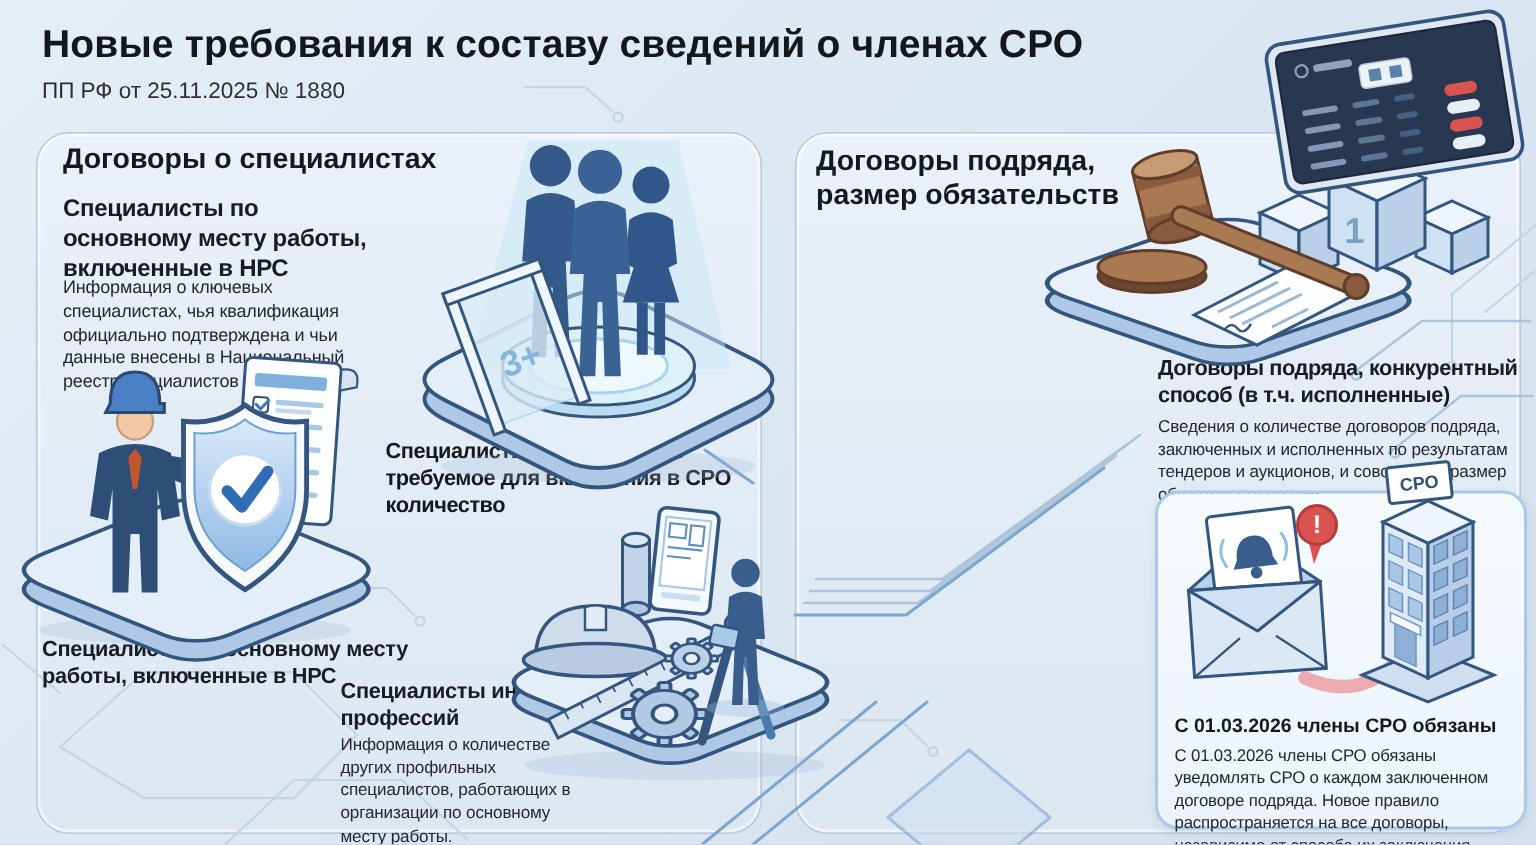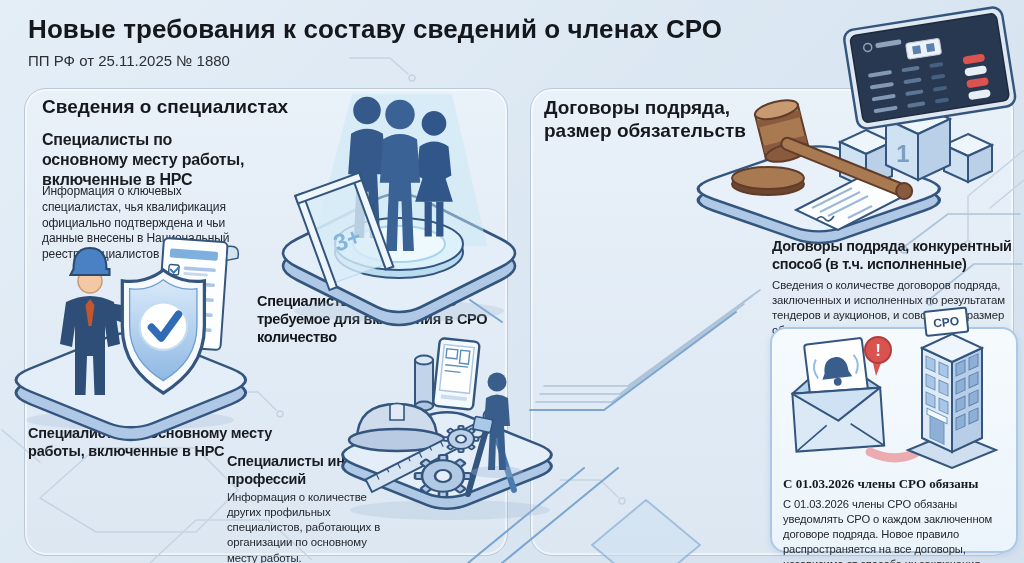--- a/index.html
+++ b/index.html
@@ -15,21 +15,21 @@
         box-shadow:inset 0 0 0 2px rgba(255,255,255,.55);}
   .notice{position:absolute;border:2px solid #aac9e8;border-radius:16px;
         background:linear-gradient(180deg,#f5fafd,#ecf4fb);
         box-shadow:0 2px 6px rgba(100,130,170,.18);}
   .sec-title{font-size:19px;font-weight:700;color:#15181d;line-height:1.2;}
   .blk-h{font-size:14.5px;font-weight:700;line-height:1.25;color:#191c21;letter-spacing:-.2px;}
   .blk-h-lg{font-size:16px;font-weight:700;line-height:1.25;color:#191c21;letter-spacing:-.2px;}
   .blk-b{font-size:12px;line-height:1.32;color:#24272d;letter-spacing:-.1px;}
   .blk-b-sm{font-size:11.4px;line-height:1.33;color:#24272d;letter-spacing:-.1px;}
   .cap{font-size:14.5px;font-weight:700;line-height:1.25;color:#15181d;letter-spacing:-.3px;}
-  .nheading{font-size:13px;font-weight:700;color:#15181d;white-space:nowrap;font-family:Liberation Serif, serif;}
+  .nheading{font-size:13px;font-weight:700;color:#15181d;white-space:nowrap;}
   .nbody{font-size:11.2px;line-height:1.35;color:#24272d;letter-spacing:-.1px;}
   svg{display:block;overflow:visible;}
 </style>
 </head>
 <body>
 
 <div id="stage">
 
   <svg width="0" height="0" style="position:absolute">
     <defs>
@@ -98,21 +98,21 @@
       <path d="M502,563 L618,468"></path>
       <path d="M470,300 L502,322"></path>
     </g>
     <path d="M646,500 L700,545 L646,590 L592,545 Z" stroke="#7ba6cf" stroke-width="2" fill="#cfe2f2" opacity="0.6"></path>
   </svg>
 
   <div class="abs title" style="left:28px;top:14px;text-align:right;">Новые требования к составу сведений о членах СРО</div>
   <div class="abs subtitle" style="left:28px;top:52px;">ПП РФ от 25.11.2025 № 1880</div>
   <div class="abs logo" style="right:18px;top:10px;">СЛ</div>
 
-  <div class="abs sec-title" style="left:42px;top:96px;">Сведения о специалистах</div>
+  <div class="abs sec-title" style="left:42px;top:96px;">Договоры о специалистах</div>
   <div class="abs blk-h-lg" style="left:42px;top:130px;width:212px;">Специалисты по основному месту работы, включенные в НРС</div>
   <div class="abs blk-b" style="left:42px;top:184px;width:205px;">Информация о ключевых специалистах, чья квалификация официально подтверждена и чьи данные внесены в Национальный реестр специалистов (НРС).</div>
   <div class="abs cap" style="left:257px;top:292px;width:258px;">Специалисты, минимальное требуемое для включения в СРО количество</div>
   <div class="abs blk-h" style="left:28px;top:424px;width:248px;">Специалисты по основному месту работы, включенные в НРС</div>
   <div class="abs blk-h" style="left:227px;top:452px;width:170px;">Специалисты иных профессий</div>
   <div class="abs blk-b-sm" style="left:227px;top:490px;width:168px;">Информация о количестве других профильных специалистов, работающих в организации по основному месту работы.</div>
 
   <div class="abs sec-title" style="left:544px;top:97px;width:235px;">Договоры подряда, размер обязательств</div>
   <div class="abs blk-h" style="left:772px;top:237px;width:248px;letter-spacing:-.3px;">Договоры подряда, конкурентный способ (в т.ч. исполненные)</div>
   <div class="abs blk-b-sm" style="left:772px;top:278px;width:238px;">Сведения о количестве договоров подряда, заключенных и исполненных по результатам тендеров и аукционов, и совокупный размер обязательств по ним.</div>

